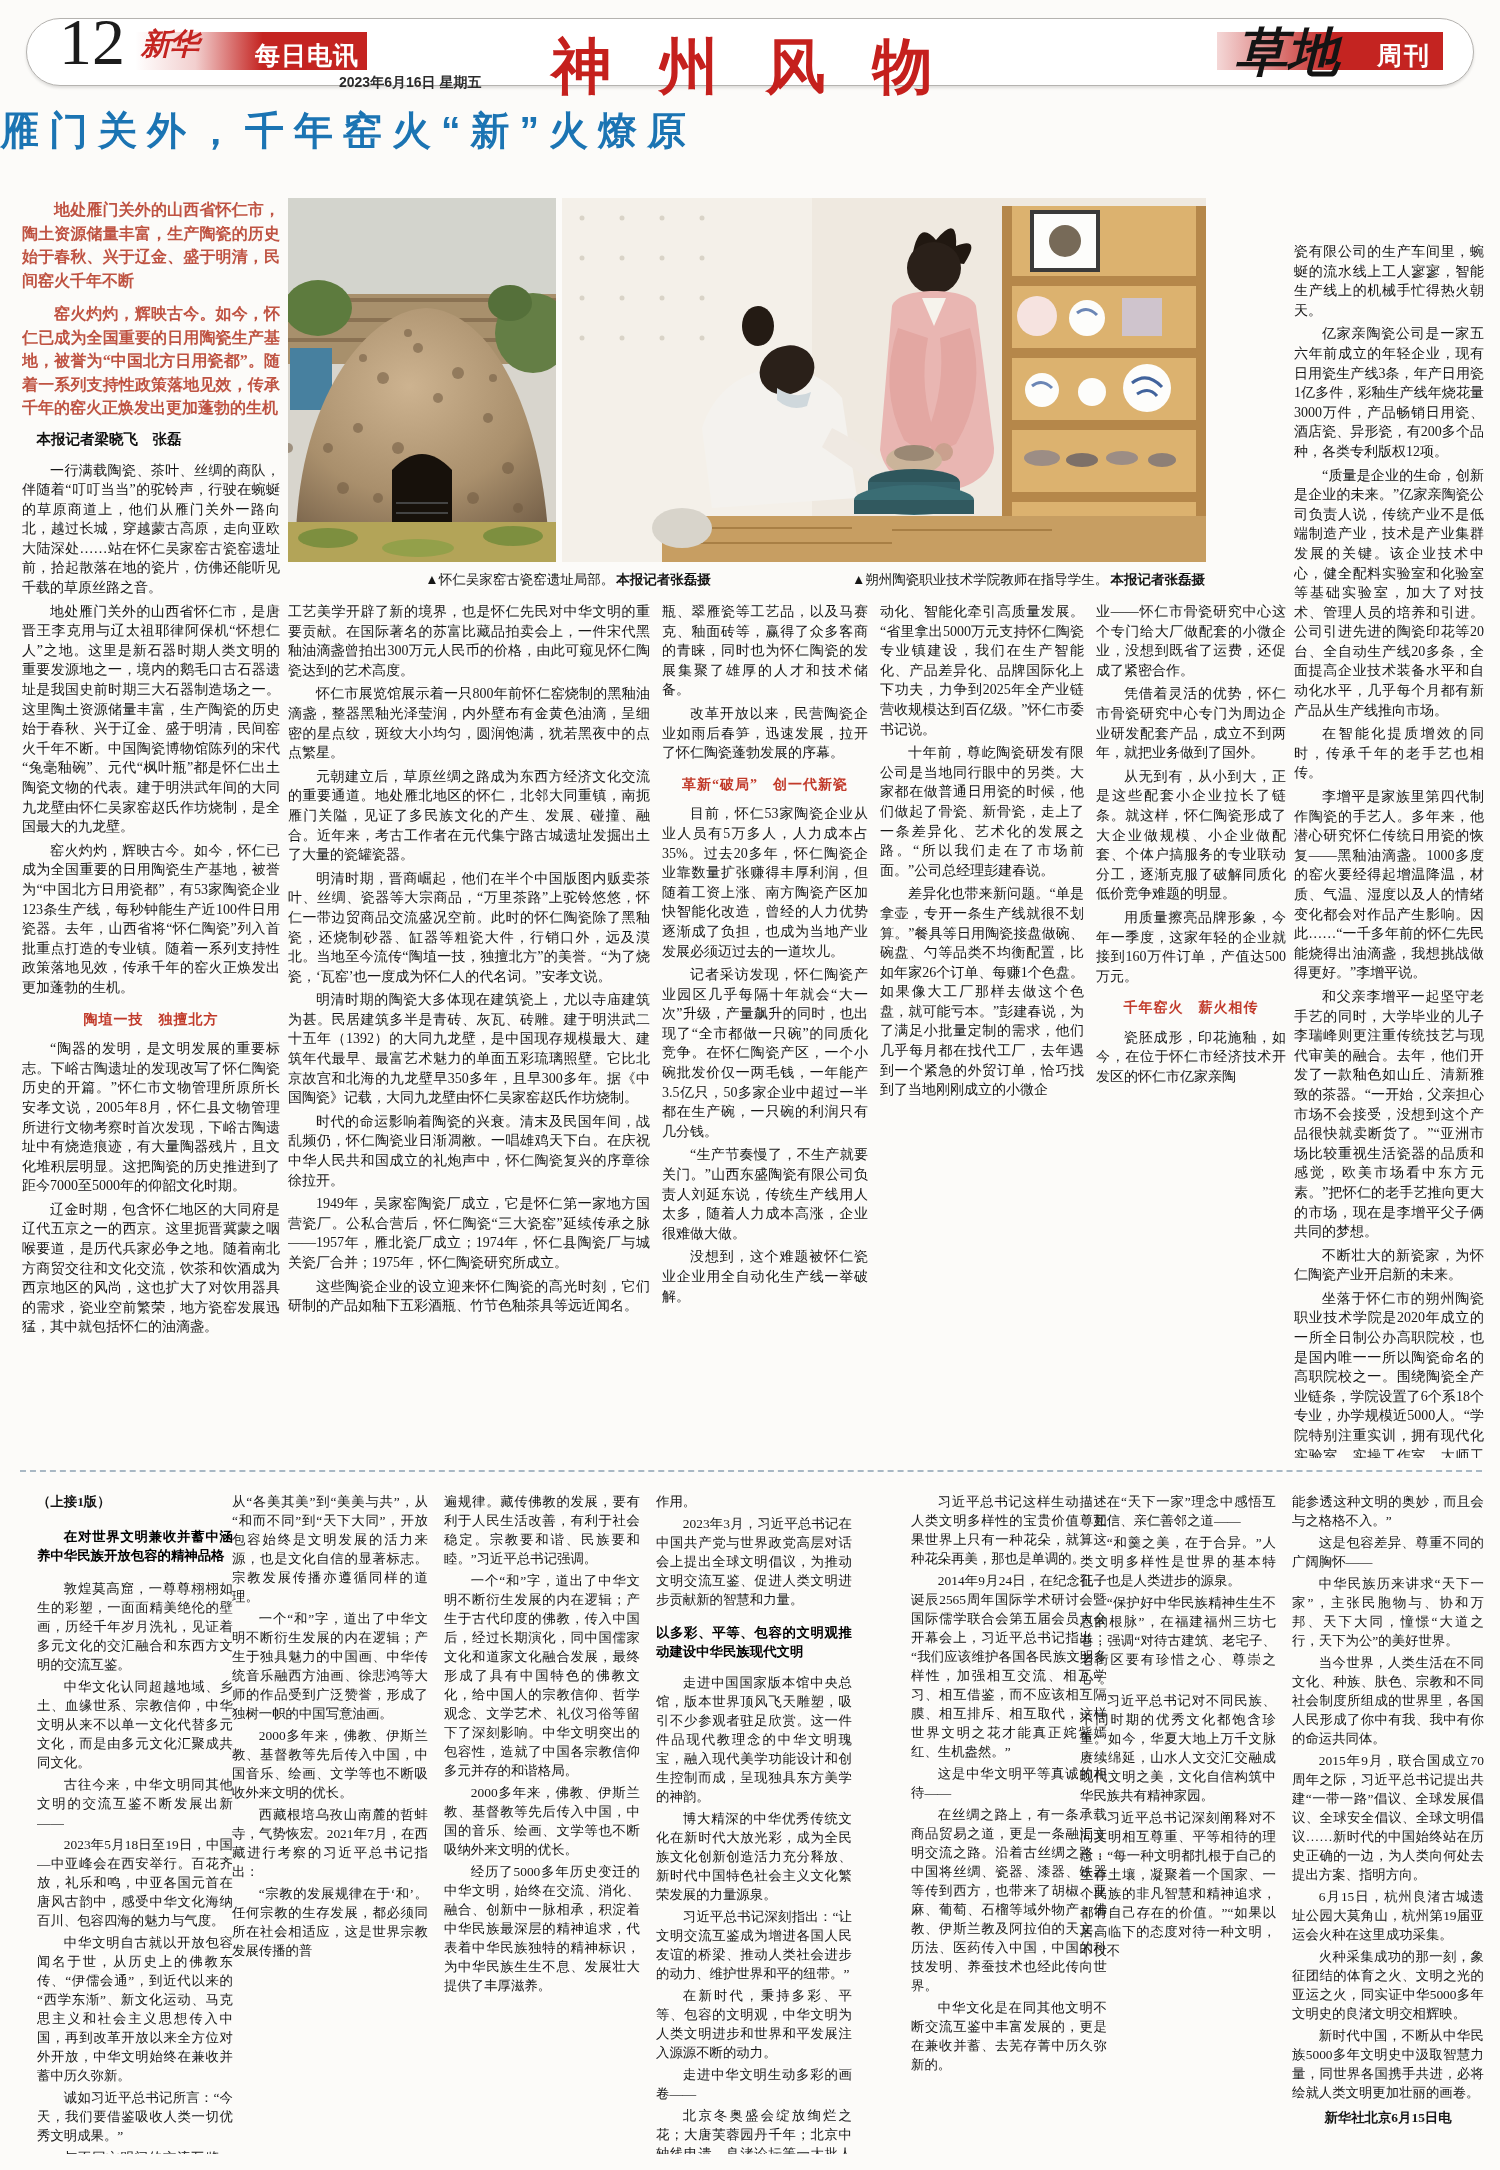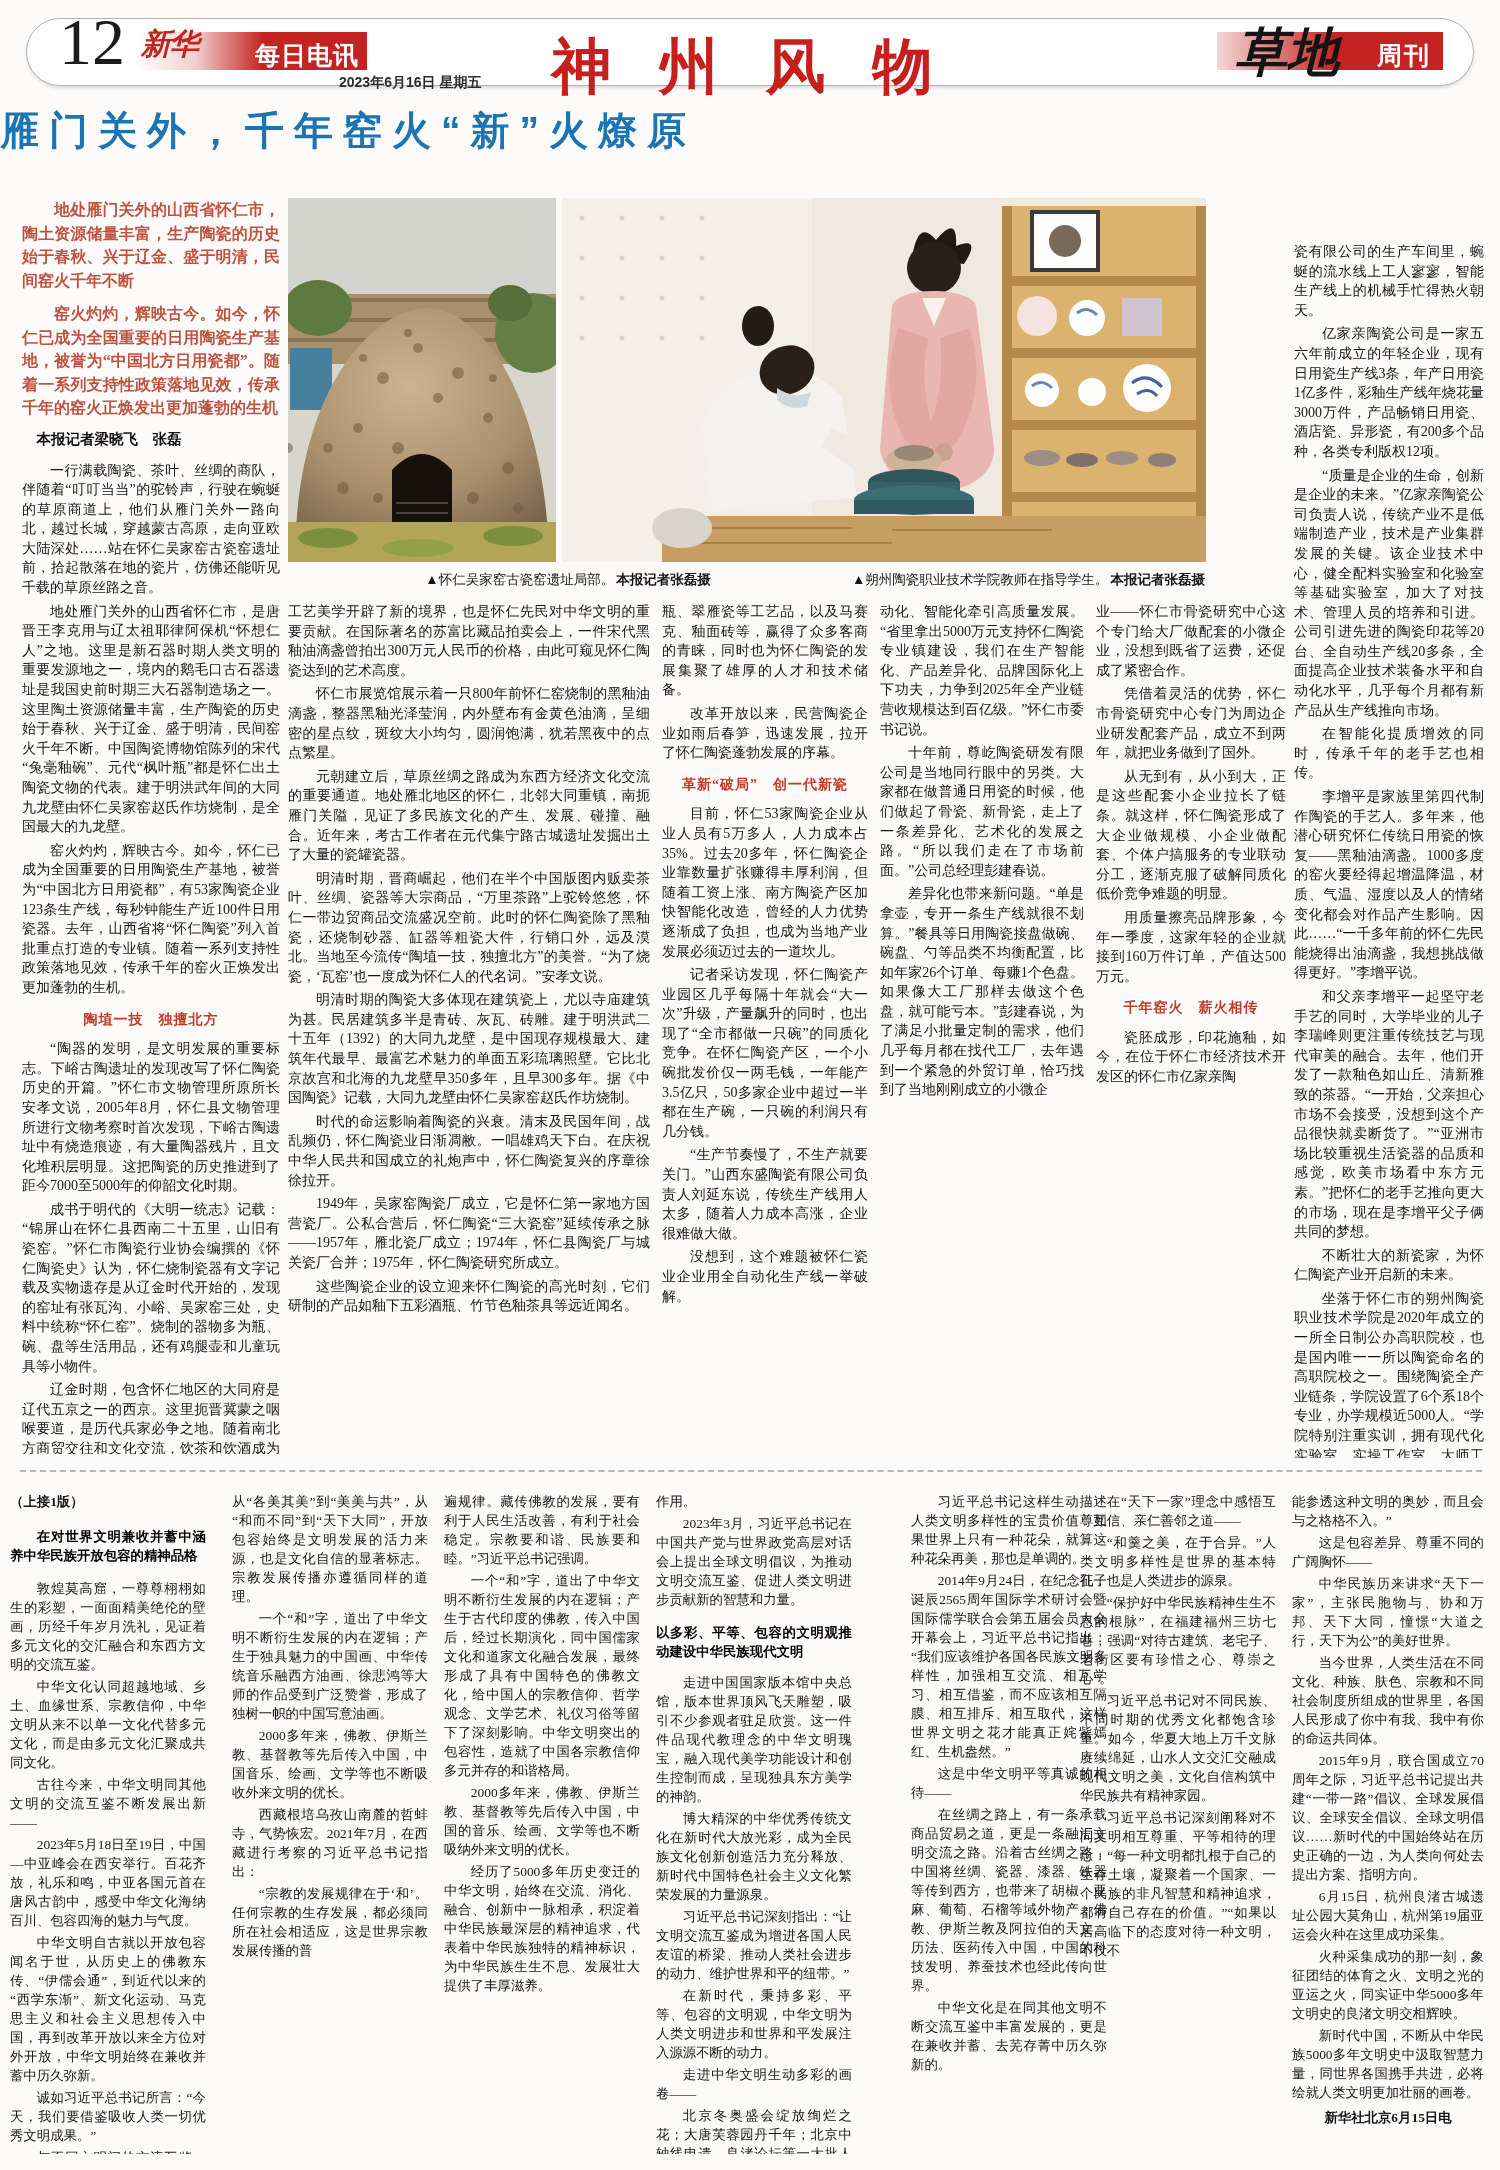--- a/index.html
+++ b/index.html
@@ -77,21 +77,20 @@
       </div>
     <div class="byline">本报记者梁晓飞　张磊</div>
     <div>
         <p>一行满载陶瓷、茶叶、丝绸的商队，伴随着“叮叮当当”的驼铃声，行驶在蜿蜒的草原商道上，他们从雁门关外一路向北，越过长城，穿越蒙古高原，走向亚欧大陆深处……站在怀仁吴家窑古瓷窑遗址前，拾起散落在地的瓷片，仿佛还能听见千载的草原丝路之音。</p>
         <p>地处雁门关外的山西省怀仁市，是唐晋王李克用与辽太祖耶律阿保机“怀想仁人”之地。这里是新石器时期人类文明的重要发源地之一，境内的鹅毛口古石器遗址是我国史前时期三大石器制造场之一。这里陶土资源储量丰富，生产陶瓷的历史始于春秋、兴于辽金、盛于明清，民间窑火千年不断。中国陶瓷博物馆陈列的宋代“兔毫釉碗”、元代“枫叶瓶”都是怀仁出土陶瓷文物的代表。建于明洪武年间的大同九龙壁由怀仁吴家窑赵氏作坊烧制，是全国最大的九龙壁。</p>
         <p>窑火灼灼，辉映古今。如今，怀仁已成为全国重要的日用陶瓷生产基地，被誉为“中国北方日用瓷都”，有53家陶瓷企业123条生产线，每秒钟能生产近100件日用瓷器。去年，山西省将“怀仁陶瓷”列入首批重点打造的专业镇。随着一系列支持性政策落地见效，传承千年的窑火正焕发出更加蓬勃的生机。</p>
       </div>
     <p class="subhead">陶埴一技　独擅北方</p>
     <div>
         <p>“陶器的发明，是文明发展的重要标志。下峪古陶遗址的发现改写了怀仁陶瓷历史的开篇。”怀仁市文物管理所原所长安孝文说，2005年8月，怀仁县文物管理所进行文物考察时首次发现，下峪古陶遗址中有烧造痕迹，有大量陶器残片，且文化堆积层明显。这把陶瓷的历史推进到了距今7000至5000年的仰韶文化时期。</p>
-        <p>成书于明代的《大明一统志》记载：“锦屏山在怀仁县西南二十五里，山旧有瓷窑。”怀仁市陶瓷行业协会编撰的《怀仁陶瓷史》认为，怀仁烧制瓷器有文字记载及实物遗存是从辽金时代开始的，发现的窑址有张瓦沟、小峪、吴家窑三处，史料中统称“怀仁窑”。烧制的器物多为瓶、碗、盘等生活用品，还有鸡腿壶和儿童玩具等小物件。</p>
         <p>辽金时期，包含怀仁地区的大同府是辽代五京之一的西京。这里扼晋冀蒙之咽喉要道，是历代兵家必争之地。随着南北方商贸交往和文化交流，饮茶和饮酒成为西京地区的风尚，这也扩大了对饮用器具的需求，瓷业空前繁荣，地方瓷窑发展迅猛，其中就包括怀仁的油滴盏。</p>
       </div>
   </div>
 
   <div class="photo" style="left:288px;top:198px;width:268px;height:364px;">
     <svg width="268" height="364" viewBox="0 0 268 364">
       <rect x="0" y="0" width="268" height="130" fill="#d3d4cd"></rect>
       <rect x="0" y="96" width="268" height="70" fill="#a8906c"></rect>
       <rect x="0" y="100" width="268" height="4" fill="#8a7253"></rect>
       <rect x="0" y="120" width="268" height="4" fill="#8a7253"></rect>
@@ -278,21 +277,21 @@
       <p>“质量是企业的生命，创新是企业的未来。”亿家亲陶瓷公司负责人说，传统产业不是低端制造产业，技术是产业集群发展的关键。该企业技术中心，健全配料实验室和化验室等基础实验室，加大了对技术、管理人员的培养和引进。公司引进先进的陶瓷印花等20台、全自动生产线20多条，全面提高企业技术装备水平和自动化水平，几乎每个月都有新产品从生产线推向市场。</p>
       <p>在智能化提质增效的同时，传承千年的老手艺也相传。</p>
       <p>李增平是家族里第四代制作陶瓷的手艺人。多年来，他潜心研究怀仁传统日用瓷的恢复——黑釉油滴盏。1000多度的窑火要经得起增温降温，材质、气温、湿度以及人的情绪变化都会对作品产生影响。因此……“一千多年前的怀仁先民能烧得出油滴盏，我想挑战做得更好。”李增平说。</p>
       <p>和父亲李增平一起坚守老手艺的同时，大学毕业的儿子李瑞峰则更注重传统技艺与现代审美的融合。去年，他们开发了一款釉色如山丘、清新雅致的茶器。“一开始，父亲担心市场不会接受，没想到这个产品很快就卖断货了。”“亚洲市场比较重视生活瓷器的品质和感觉，欧美市场看中东方元素。”把怀仁的老手艺推向更大的市场，现在是李增平父子俩共同的梦想。</p>
       <p>不断壮大的新瓷家，为怀仁陶瓷产业开启新的未来。</p>
       <p>坐落于怀仁市的朔州陶瓷职业技术学院是2020年成立的一所全日制公办高职院校，也是国内唯一一所以陶瓷命名的高职院校之一。围绕陶瓷全产业链条，学院设置了6个系18个专业，办学规模近5000人。“学院特别注重实训，拥有现代化实验室、实操工作室、大师工作室以及顶岗实习基地，可以为学生提供优质的教学环境和资源。”学院陶瓷设计与工艺专业教师说。</p>
     </div>
 
   <div class="rule-dashed"></div>
 
-  <div class="col bcol" style="left:10px;width:196px;">
+  <div class="col bcol" style="left:37px;width:196px;">
     <p class="cont-tag">（上接1版）</p>
     <p class="cont-title">在对世界文明兼收并蓄中涵养中华民族开放包容的精神品格</p>
     <div>
         <p>敦煌莫高窟，一尊尊栩栩如生的彩塑，一面面精美绝伦的壁画，历经千年岁月洗礼，见证着多元文化的交汇融合和东西方文明的交流互鉴。</p>
         <p>中华文化认同超越地域、乡土、血缘世系、宗教信仰，中华文明从来不以单一文化代替多元文化，而是由多元文化汇聚成共同文化。</p>
         <p>古往今来，中华文明同其他文明的交流互鉴不断发展出新——</p>
         <p>2023年5月18日至19日，中国—中亚峰会在西安举行。百花齐放，礼乐和鸣，中亚各国元首在唐风古韵中，感受中华文化海纳百川、包容四海的魅力与气度。</p>
         <p>中华文明自古就以开放包容闻名于世，从历史上的佛教东传、“伊儒会通”，到近代以来的“西学东渐”、新文化运动、马克思主义和社会主义思想传入中国，再到改革开放以来全方位对外开放，中华文明始终在兼收并蓄中历久弥新。</p>
         <p>诚如习近平总书记所言：“今天，我们要借鉴吸收人类一切优秀文明成果。”</p>
         <p>与不同文明间的交流互鉴，塑造了中华民族世界大同的胸怀和历久弥新的气度。</p>

